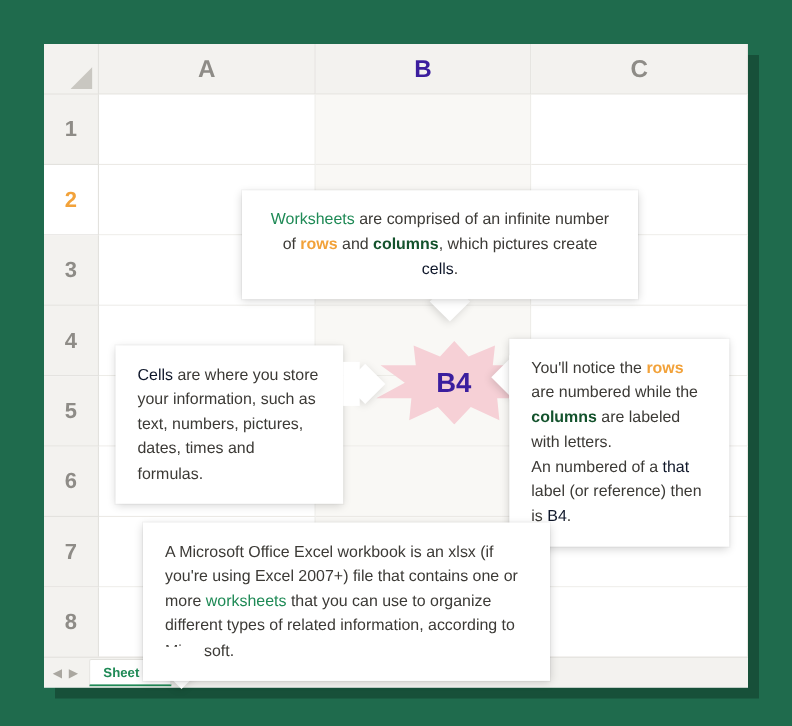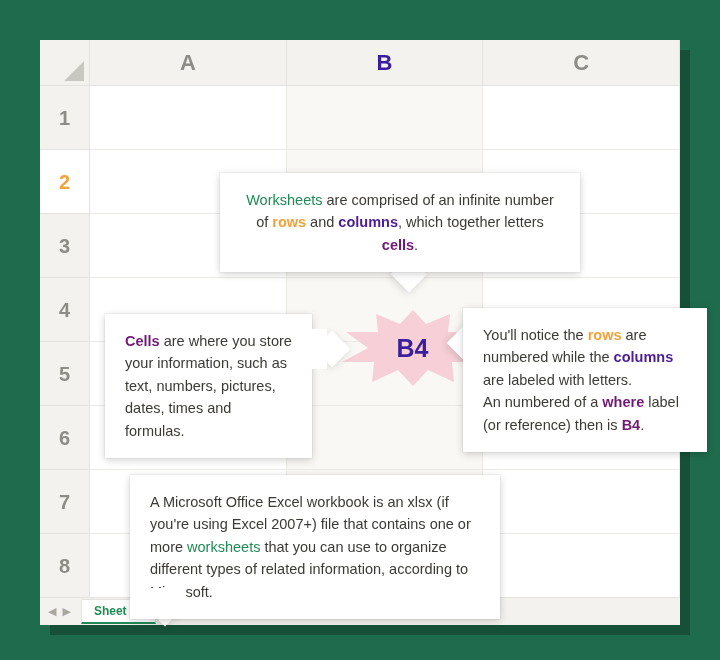--- a/index.html
+++ b/index.html
@@ -114,42 +114,42 @@
     background:#fff;
     box-shadow:0 2px 8px rgba(0,0,0,0.18), 0 0 0 1px rgba(0,0,0,0.03);
     padding:16px 20px;
     font-size:14.5px;
     line-height:1.55;
     color:#3c3a36;
     z-index:5;
   }
   .callout .hl-green  { color:#1f8a56; font-weight:400; }
   .callout .hl-orange { color:#f2a23a; font-weight:700; }
-  .callout .hl-purple { color:#4c1d95; font-weight:700; }
-  .callout .hl-pink   { color:#701a75; font-weight:700; }
+  .callout .hl-purple { color:#14532d; font-weight:700; }
+  .callout .hl-pink   { color:#0f172a; font-weight:400; }
   
   .pointer {
     position:absolute;
     background:#fff;
     box-shadow:0 2px 8px rgba(0,0,0,0.15);
     z-index:4;
   }
   .pointer.diamond { width:26px; height:26px; transform:rotate(45deg); }
   
   .pointer-mask { position:absolute; background:#fff; z-index:6; }
   
   #c1 { left:180px; top:133px; width:360px; text-align:center; }
   #p1 { left:356px; top:221px; }
   #m1 { left:350px; top:212px; width:40px; height:14px; }
 
   #c2 { left:65px; top:274px; width:207px; }
   #p2 { left:279px; top:296px; }
   #m2 { left:272px; top:289px; width:15px; height:40px; }
 
-  #c3 { left:423px; top:268px; width:244px; }
+  #c3 { left:423px; top:268px; width:200px; }
   #p3 { left:412px; top:290px; }
   #m3 { left:423px; top:283px; width:15px; height:40px; }
 
   #c4 { left:90px;  top:435px; width:370px; }
   #p4 { left:112px; top:555px; }
   #m4 { left:105px; top:548px; width:40px; height:14px; }
 </style>
 </head>
 <body>
 
@@ -220,34 +220,34 @@
 
   <div class="b4">
     <svg width="142" height="76" viewBox="0 0 142 76">
       <polygon fill="#f6d0d6" points="71,0 84,14 108,4 106,22 138,22 116,38 142,52 110,52 112,72 86,60 71,76 56,60 30,72 32,52 0,52 26,38 4,22 36,22 34,4 58,14"></polygon>
     </svg>
     <div class="b4-label">B4</div>
   </div>
 
   <div id="p1" class="pointer diamond"></div>
   <div id="c1" class="callout">
-    <span class="hl-green">Worksheets</span><span> are comprised of an infinite number of </span><span class="hl-orange">rows</span><span> and </span><span class="hl-purple">columns</span><span>, which together letters </span><span class="hl-pink">cells</span><span>.</span>
+    <span class="hl-green">Worksheets</span><span> are comprised of an infinite number of </span><span class="hl-orange">rows</span><span> and </span><span class="hl-purple">columns</span><span>, which pictures create </span><span class="hl-pink">cells</span><span>.</span>
   </div>
   <div id="m1" class="pointer-mask"></div>
 
   <div id="p2" class="pointer diamond"></div>
   <div id="c2" class="callout">
     <span class="hl-pink">Cells</span><span> are where you store your information, such as text, numbers, pictures, dates, times and formulas.</span>
   </div>
   <div id="m2" class="pointer-mask"></div>
 
   <div id="p3" class="pointer diamond"></div>
   <div id="c3" class="callout">
     <span>You'll notice the </span><span class="hl-orange">rows</span><span> are numbered while the </span><span class="hl-purple">columns</span><span> are labeled with letters.</span><br>
-    <span>An numbered of a </span><span class="hl-pink">where</span><span> label (or reference) then is </span><span class="hl-pink">B4</span><span>.</span>
+    <span>An numbered of a </span><span class="hl-pink">that</span><span> label (or reference) then is </span><span class="hl-pink">B4</span><span>.</span>
   </div>
   <div id="m3" class="pointer-mask"></div>
 
   <div id="p4" class="pointer diamond"></div>
   <div id="c4" class="callout">
     <span>A Microsoft Office Excel workbook is an xlsx (if you're using Excel 2007+) file that contains one or more </span><span class="hl-green">worksheets</span><span> that you can use to organize different types of related information, according to Microsoft.</span>
   </div>
   <div id="m4" class="pointer-mask"></div>
 
   <div class="footer">

